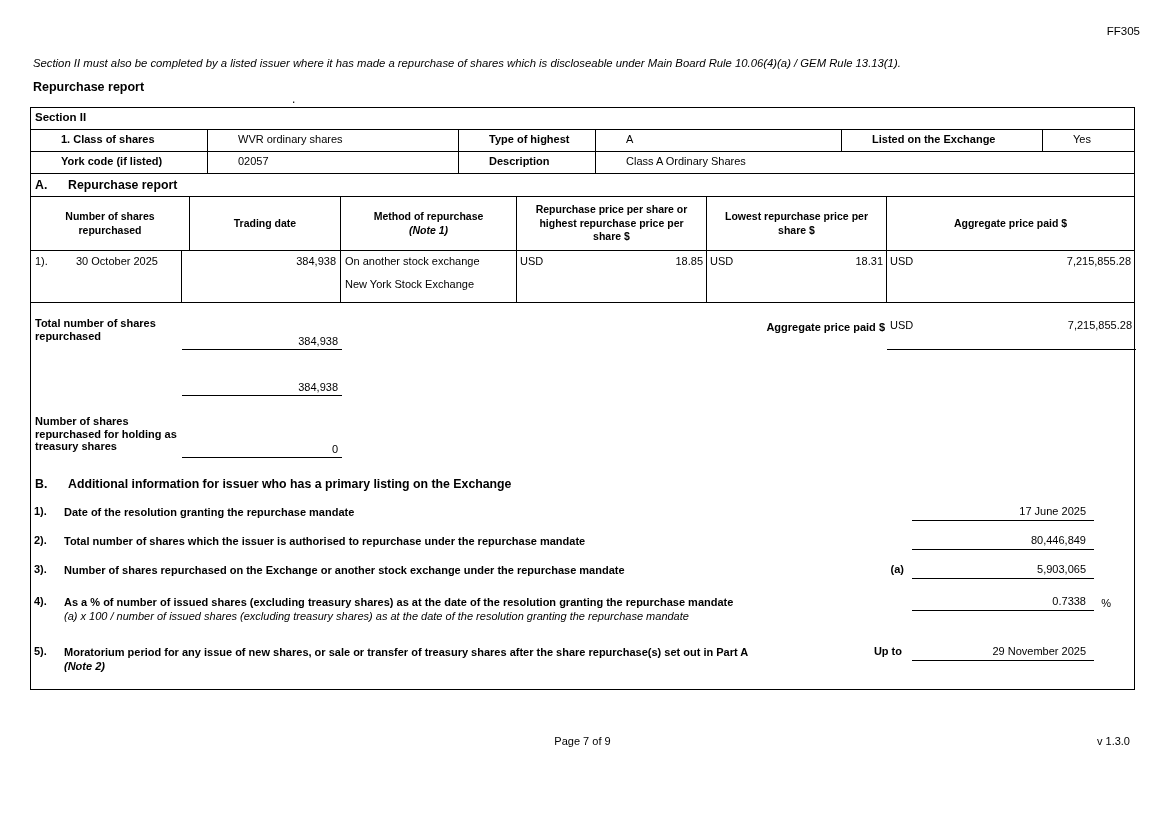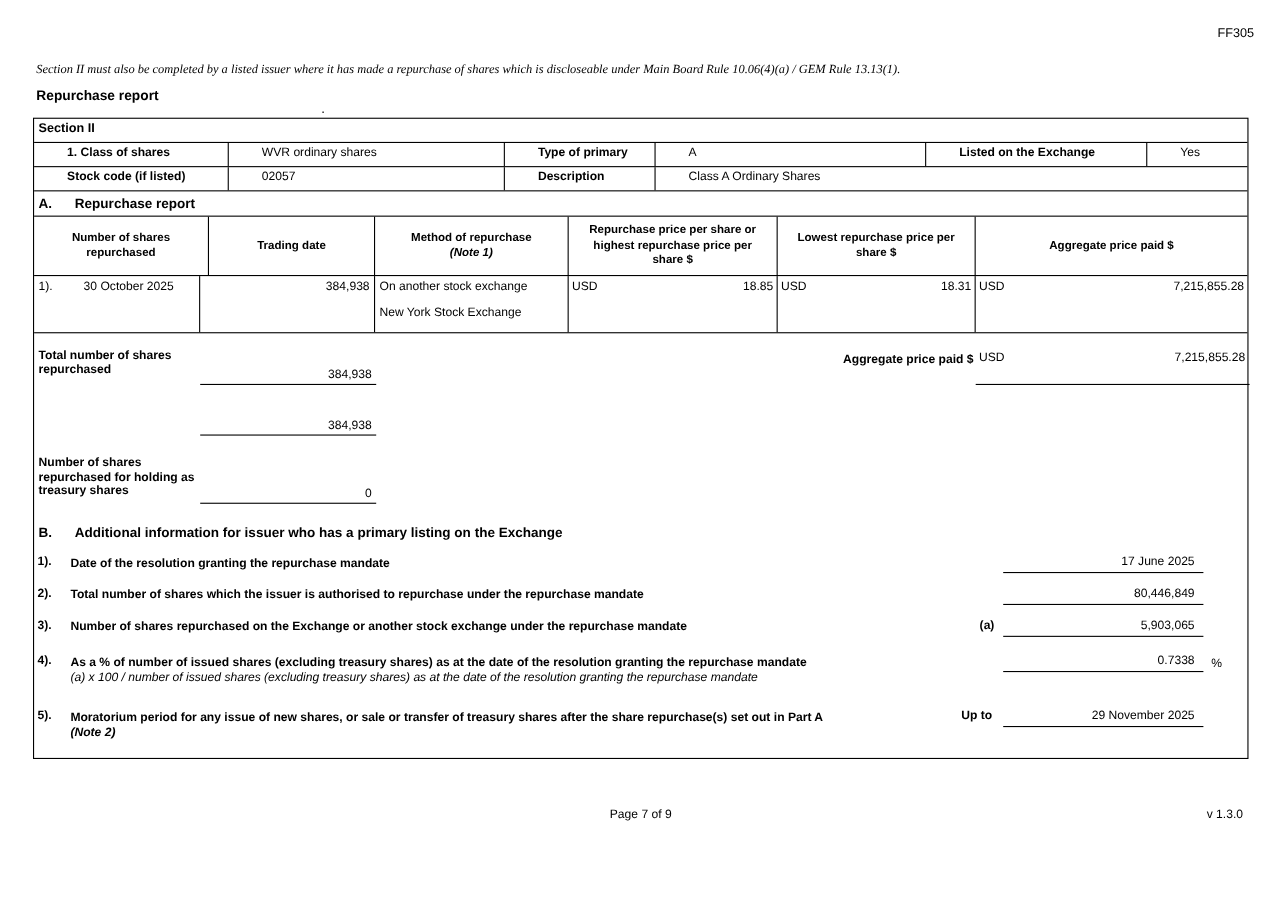--- a/index.html
+++ b/index.html
@@ -3,21 +3,21 @@
 <meta charset="utf-8">
 <style>
   * { margin:0; padding:0; box-sizing:border-box; }
   html, body { background:#ffffff; }
   body {
     width:1168px; height:825px; position:relative;
     font-family:"Liberation Sans","DejaVu Sans",sans-serif;
     color:#000; font-size:11px;
   }
   .form-code { position:absolute; top:25px; right:28px; font-size:11.5px;padding-left:23px; }
-  .intro { position:absolute; top:57px; left:33px; right:30px; font-style:italic; font-size:11.3px;font-family:Liberation Serif, serif; }
+  .intro { position:absolute; top:57px; left:33px; right:30px; font-style:italic; font-size:11.3px; }
   .doc-title { position:absolute; top:80px; left:33px; font-weight:bold; font-size:12.5px; }
   .stray { position:absolute; top:92px; left:292px; font-size:12px; }
 
   .doc { position:absolute; top:107px; left:30px; width:1105px; height:583px; border:1px solid #000; background:#fff; }
 
   .sec2 { height:22px; padding:3px 4px; font-weight:bold; font-size:11.5px; border-bottom:1px solid #000; }
 
   .row { display:flex; border-bottom:1px solid #000; height:22px; }
   .cell { padding:3px 4px; border-right:1px solid #000; white-space:nowrap; overflow:hidden; height:100%;margin-left:26px; }
   .cell.lastc { border-right:none; }
@@ -80,28 +80,28 @@
 <div class="doc-title">Repurchase report</div>
 <div class="stray">.</div>
 
 <div class="doc">
 
   <div class="sec2">Section II</div>
 
   <div class="row">
     <div class="cell w1 lbl">1. Class of shares</div>
     <div class="cell w2">WVR ordinary shares</div>
-    <div class="cell w3 lbl">Type of primary</div>
+    <div class="cell w3 lbl">Type of highest</div>
     <div class="cell w4">A</div>
     <div class="cell w5 lbl">Listed on the Exchange</div>
     <div class="cell w6 lastc">Yes</div>
   </div>
 
   <div class="row">
-    <div class="cell w1 lbl">Stock code (if listed)</div>
+    <div class="cell w1 lbl">York code (if listed)</div>
     <div class="cell w2">02057</div>
     <div class="cell w3 lbl">Description</div>
     <div class="cell w6 lastc">Class A Ordinary Shares</div>
   </div>
 
   <div class="part-head">
     <div class="sec-letter">A.</div>
     <div class="sec-title">Repurchase report</div>
   </div>
 

